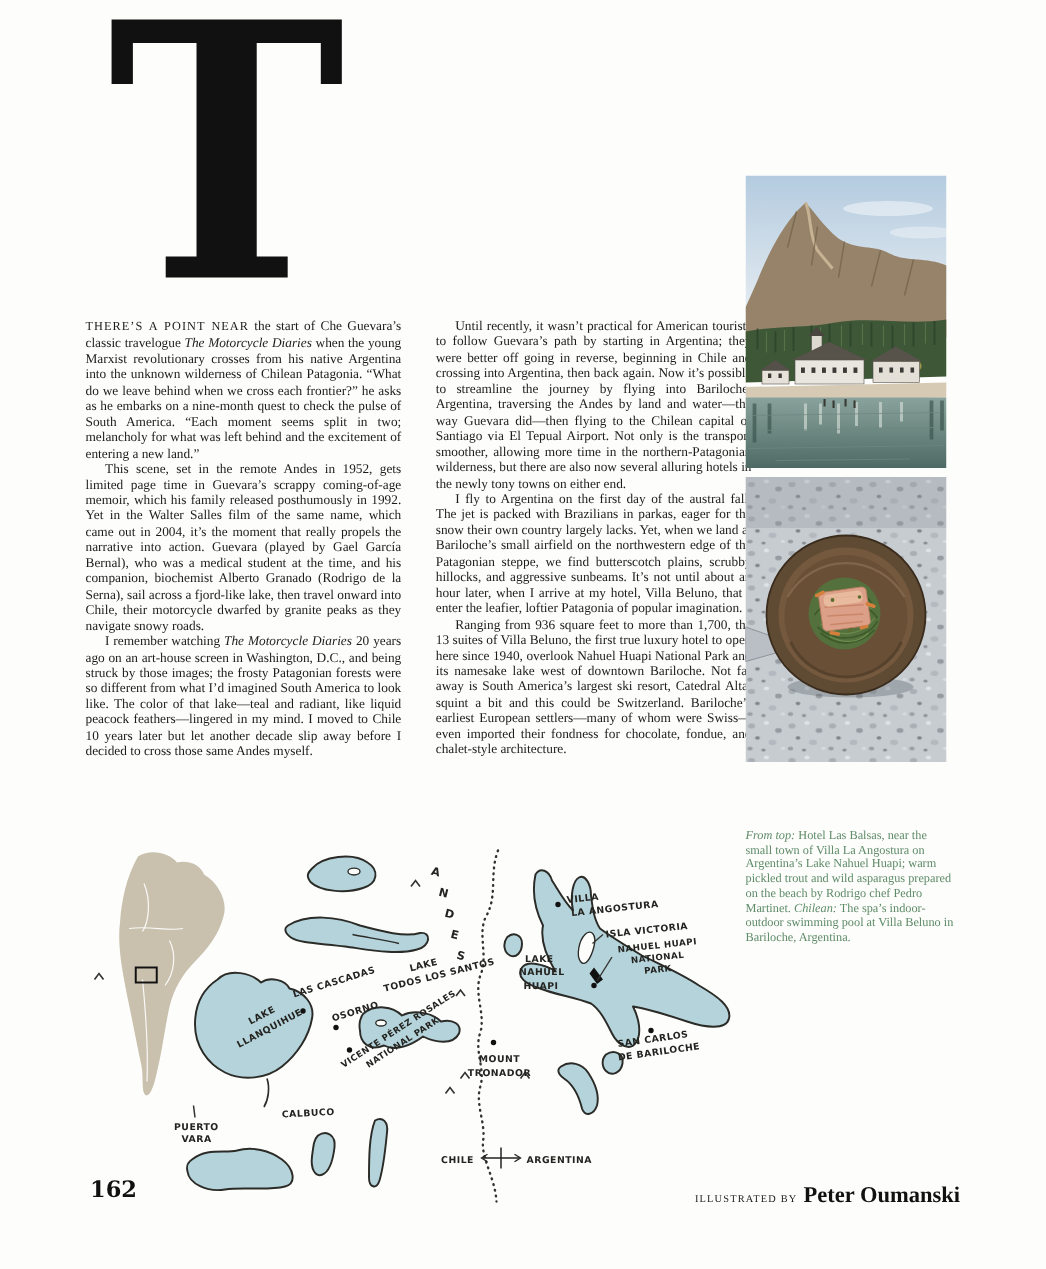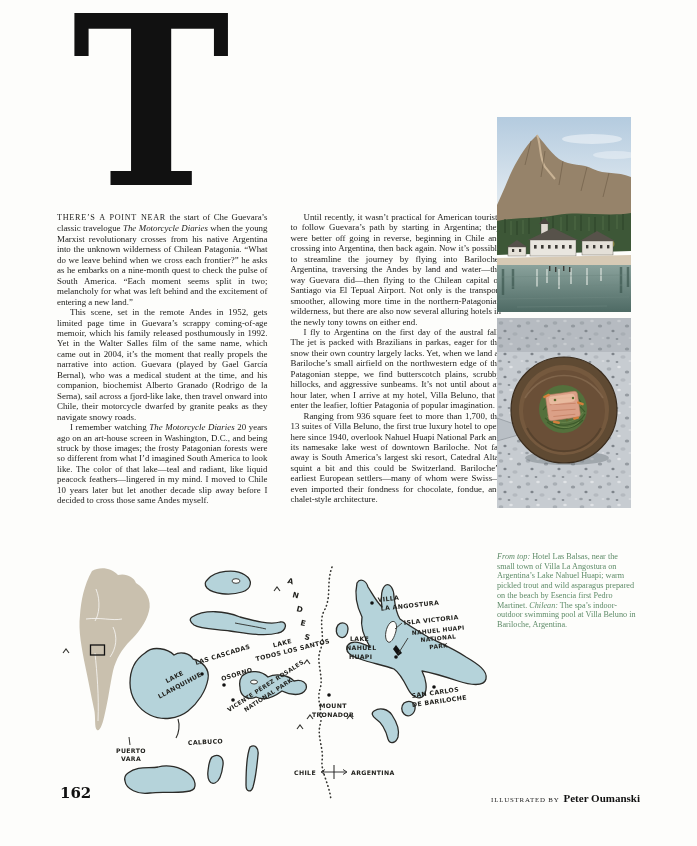--- a/index.html
+++ b/index.html
@@ -52,21 +52,21 @@
     font-family:"DejaVu Serif", serif;font-weight:bold;font-size:15px;color:#111;
   }
   .credit{
     position:absolute;right:57px;top:788px;text-align:right;white-space:nowrap;
   }
   .credit .lbl{
     font-size:6.9px;letter-spacing:0.8px;color:#222;
     font-variant:small-caps;text-transform:uppercase;
   }
   .credit .nm{
-    font-size:11px;font-weight:bold;color:#111;
+    font-size:15px;font-weight:bold;color:#111;
   }
 </style>
 </head>
 <body>
 
 <div class="page">
 
   <div class="dropcap">T</div>
 
   <div class="columns">
@@ -193,21 +193,21 @@
       <rect x="56" y="103" width="7" height="2.4" rx="1" transform="rotate(10 59 104)"></rect>
       <rect x="76" y="99" width="6" height="2.2" rx="1" transform="rotate(-15 79 100)"></rect>
     </g>
     <g fill="#5c6b2e">
       <circle cx="58" cy="82" r="1.3"></circle>
         <circle cx="76" cy="80" r="1.2"></circle>
         <circle cx="70" cy="102" r="1.3"></circle>
     </g>
   </svg>
 
-  <div class="caption"><em>From top:</em><span> Hotel Las Balsas, near the small town of Villa La Angostura on Argentina’s Lake Nahuel Huapi; warm pickled trout and wild asparagus prepared on the beach by Esencia first Pedro Martinet. </span><em>Chilean:</em><span> The spa’s indoor-outdoor swimming pool at Villa Beluno in Bariloche, Argentina.</span></div>
+  <div class="caption"><em>From top:</em><span> Hotel Las Balsas, near the small town of Villa La Angostura on Argentina’s Lake Nahuel Huapi; warm pickled trout and wild asparagus prepared on the beach by Rodrigo chef Pedro Martinet. </span><em>Chilean:</em><span> The spa’s indoor-outdoor swimming pool at Villa Beluno in Bariloche, Argentina.</span></div>
 
   <svg class="mapwrap" viewBox="0 0 445 258">
 
     <g>
       <path d="M42,10 C50,5 62,7 68,14 C76,12 84,16 86,22 C96,28 102,40 99,50 C96,62 88,72 80,80 C72,88 66,98 63,110 C60,124 58,140 55,152 C53,162 50,171 47,169 C44,167 46,156 44,148 C41,134 38,118 35,104 C32,88 28,70 30,54 C31,40 34,24 42,10 Z" fill="#c9c0ae"></path>
       <g stroke="#ffffff" stroke-width="0.8" fill="none" opacity="0.9">
         <path d="M45,92 C47,112 49,134 48,160"></path>
         <path d="M36,58 C50,56 62,60 72,58"></path>
         <path d="M46,28 C51,40 49,54 45,60"></path>
         <path d="M63,66 C68,76 66,88 60,96"></path>

